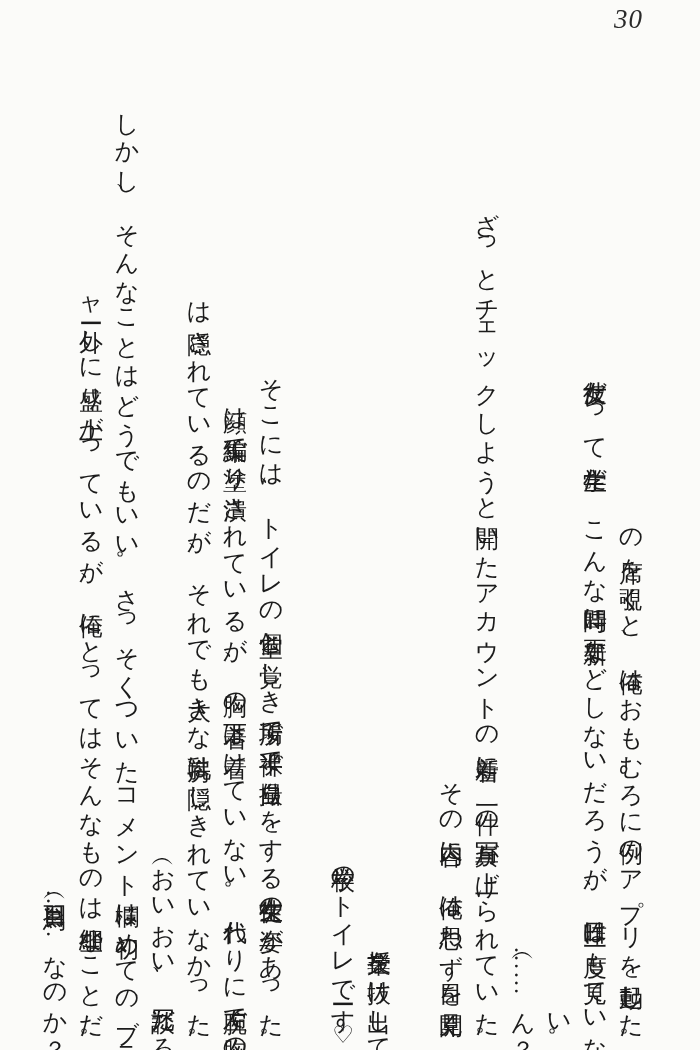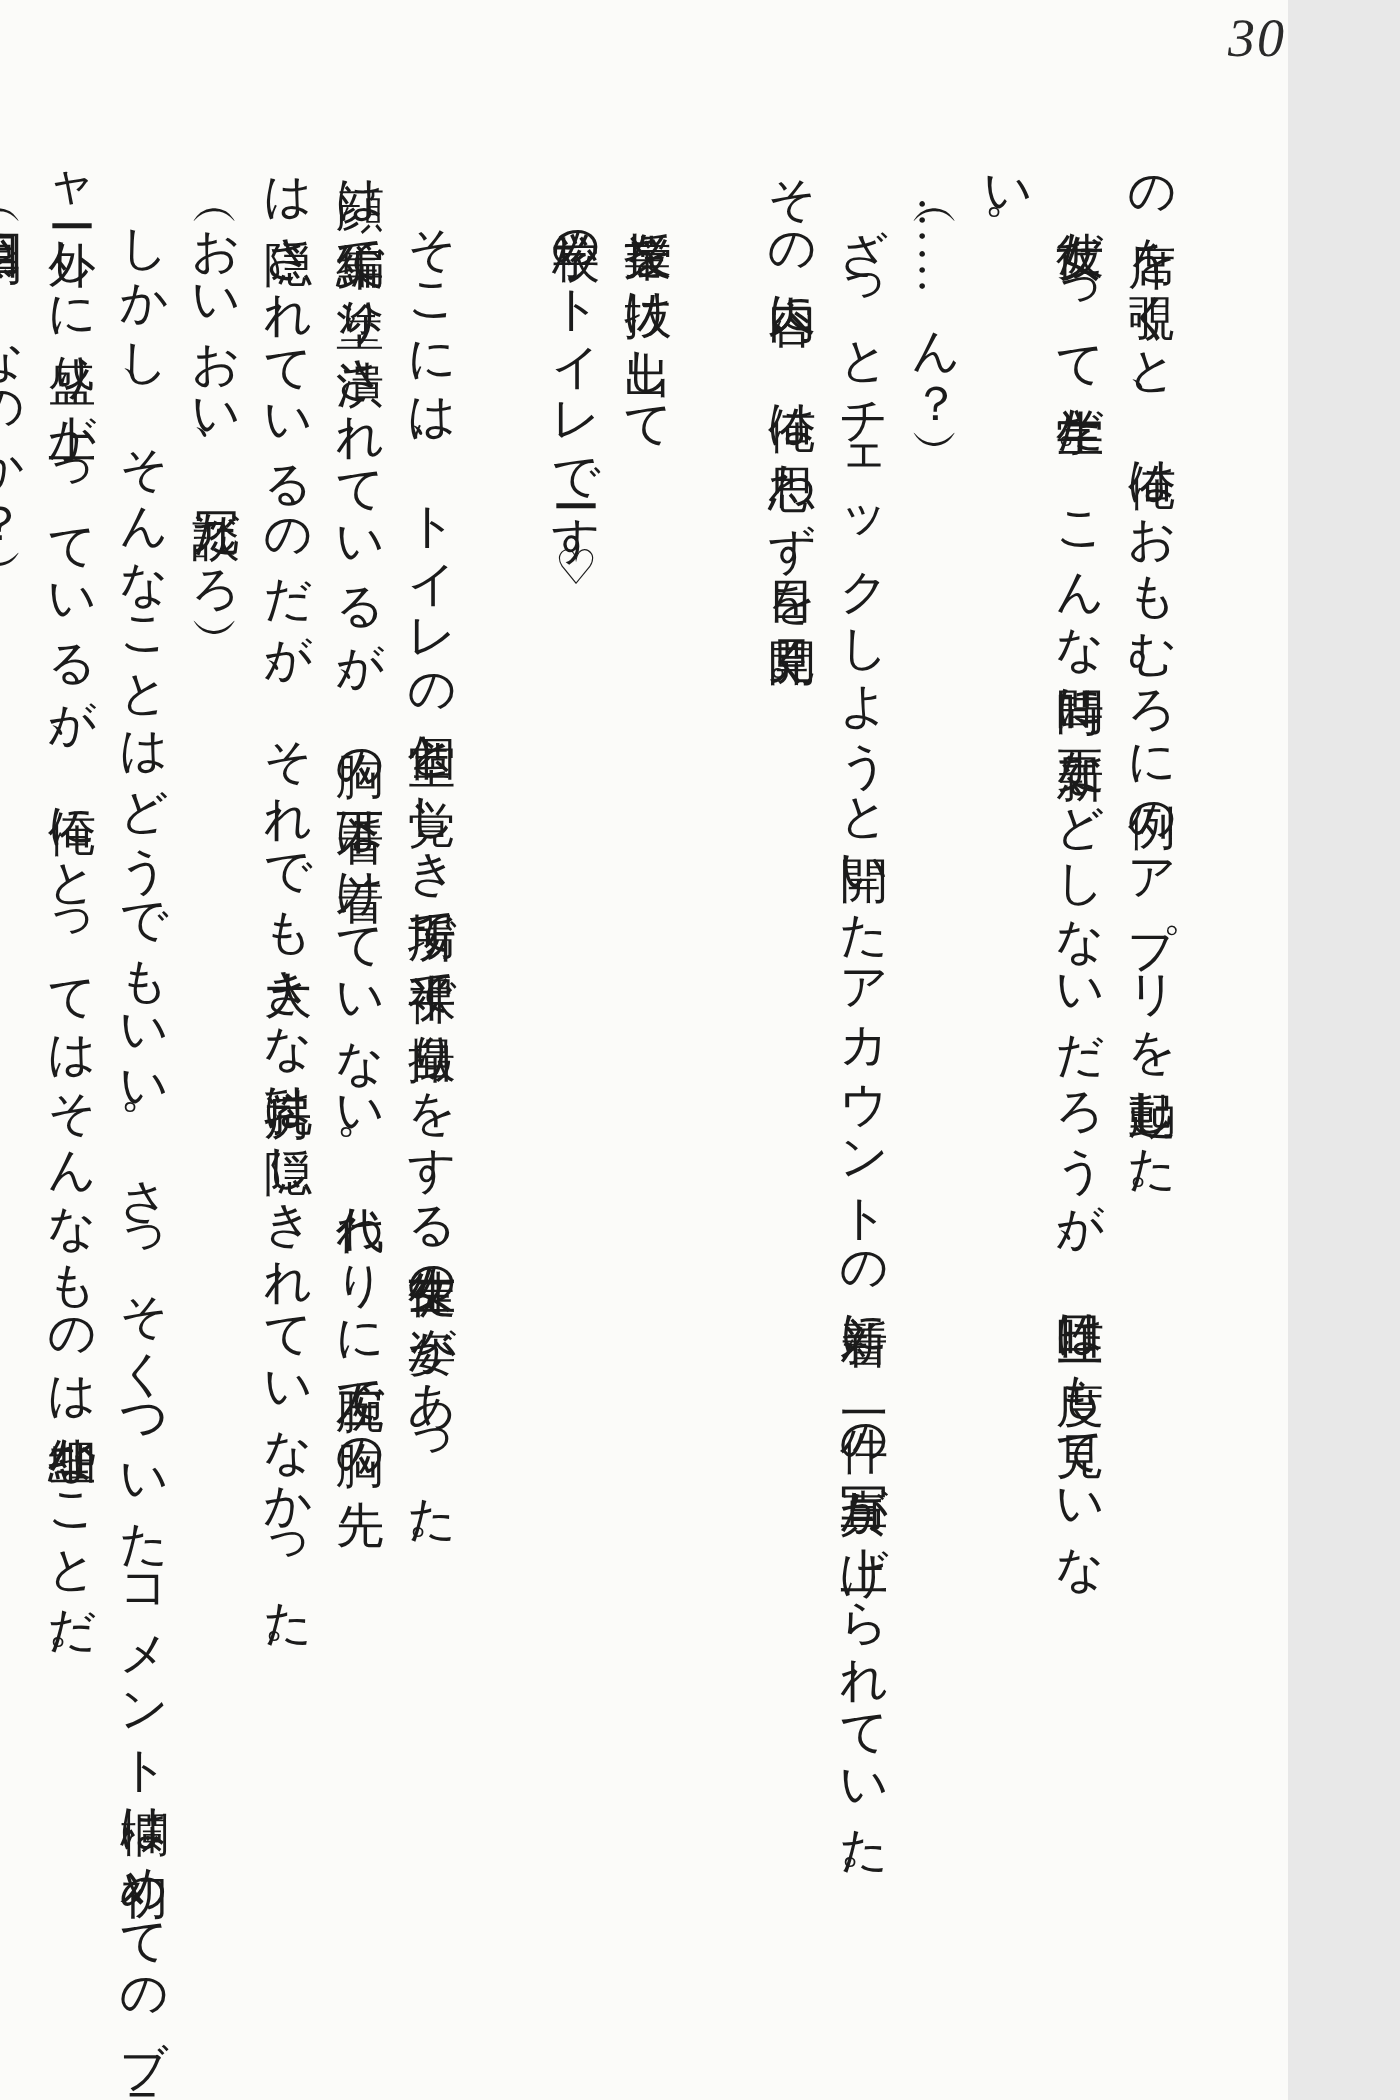--- a/index.html
+++ b/index.html
@@ -2,25 +2,26 @@
 <html><head>
 <meta charset="utf-8">
 <style>
   html, body {
     margin: 0;
     padding: 0;
     background: #e8e8e8;
   }
   .book-page {
     position: relative;
-    width: 644px;
+    width: 700px;
     height: 1050px;
     background: #fbfbf9;
     overflow: hidden;
     font-family: "Liberation Serif", "DejaVu Serif", serif;
+    text-align: right;
   }
   .page-number {
     position: absolute;
     top: 4px;
     left: 614px;
     font-family: "Liberation Serif", "DejaVu Serif", serif;
     font-style: italic;
     font-size: 27px;
     color: #2a2a2a;
     letter-spacing: 1px;

